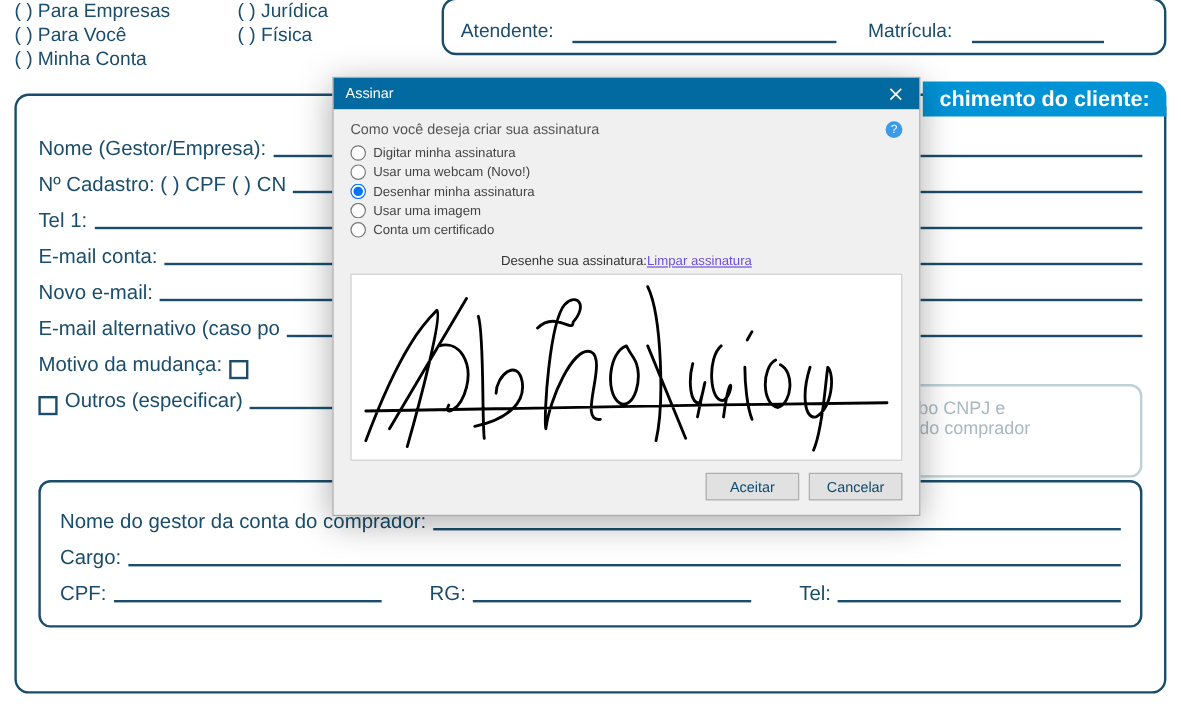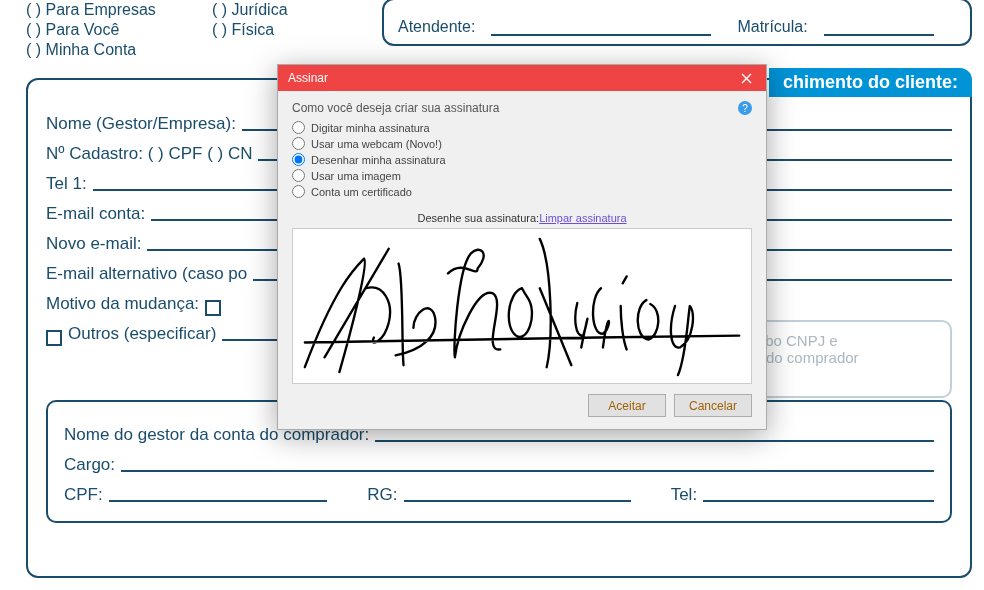--- a/index.html
+++ b/index.html
@@ -7,21 +7,21 @@
     font-family: Arial, Helvetica, sans-serif;
     width: 984px;
     height: 590px;
     overflow: hidden;
     position: relative;
     background: #fff;
     color: #1a4d6b;
   }
 
   
-  .bg-form { position: absolute; inset: 0; margin-left: 14px; }
+  .bg-form { position: absolute; inset: 0; }
 
   .top-row { display: flex; padding: 0px 12px 0 12px; }
   .top-col { display:flex; flex-direction:column; gap:0px; font-size:16px; }
   .top-col .opt { padding:1px 0; }
   .top-col.c1 { width: 186px; }
   .top-col.c2 { width: 170px; }
 
   .atend-box {
     flex:1;
     border:2px solid #1a4d6b;
@@ -102,21 +102,21 @@
     top:64px; left:277px;
     width:490px;
     background:#f0f0f0;
     border:1px solid #aaa;
     box-shadow:0 6px 28px rgba(0,0,0,0.35);
     color:#333;
     font-size:12px;
     z-index:100;
   }
   .dlg-title {
-    background:#ef4444;
+    background:#0369a1;
     color:#fff;
     display:flex;
     align-items:center;
     justify-content:space-between;
     height:26px;
     padding:0 0 0 10px;
     font-size:12px;
   }
   .dlg-close {
     width:40px; height:26px;
@@ -132,21 +132,21 @@
   .draw-label-row { display:flex; justify-content:center; align-items:flex-end; margin-top:14px; font-size:11px; }
   .linky { color:#6b4fd8; text-decoration:underline; cursor:pointer; }
   .sig-canvas { background:#fff; border:1px solid #ccc; height:156px; margin-top:4px; position:relative; overflow:hidden; }
   .sig-svg { position:absolute; inset:0; width:100%; height:100%; }
   .dlg-buttons { display:flex; justify-content:flex-end; gap:8px; margin-top:10px; }
   .dlg-btn {
     min-width:78px;
     height:23px;
     border:1px solid #adadad;
     background:#e1e1e1;
-    color:#a16207;
+    color:#0c4a6e;
     font-size:12px;
     cursor:pointer;
     padding:0 6px;
   }
 </style>
 </head>
 <body>
 
 <div class="bg-form">
 

